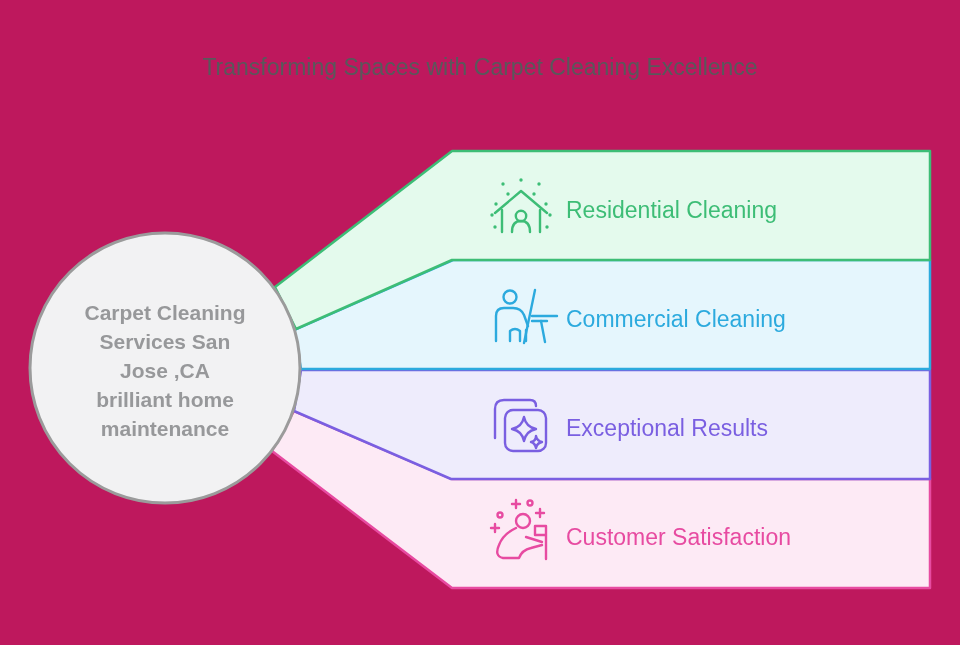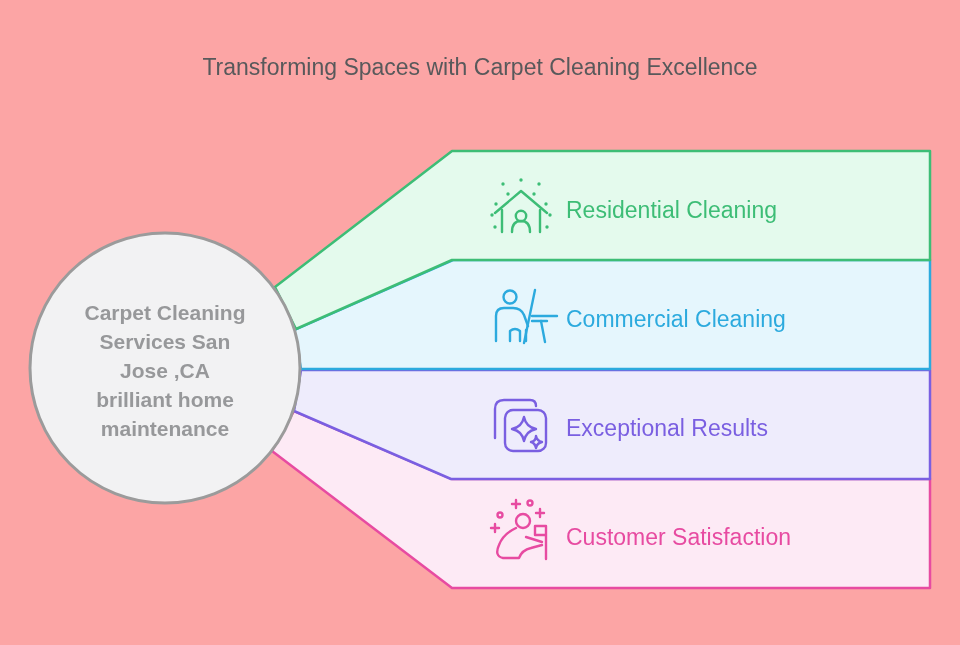--- a/index.html
+++ b/index.html
@@ -1,19 +1,19 @@
 <!DOCTYPE html>
 <html><head>
 <meta charset="utf-8">
 <style>
   html, body { margin: 0; padding: 0; background: #ffffff; }
   .stage {
     position: relative;
     width: 960px; height: 645px;
-    background: #fca5a5;
+    background: #be185d;
     overflow: hidden;
     font-family: "Liberation Sans", sans-serif;
   }
   svg { display: block; }
   .title {
     font-family: "Liberation Sans", sans-serif;
     font-size: 23px;
     text-anchor: middle;
   }
   .band { stroke-width: 2.5; stroke-linejoin: round; }

